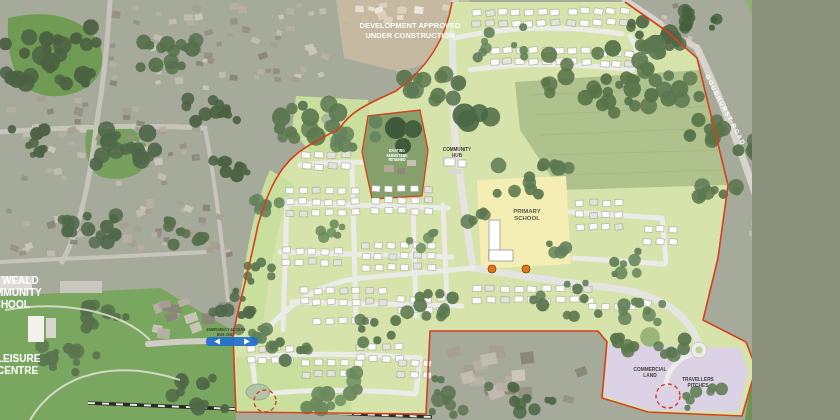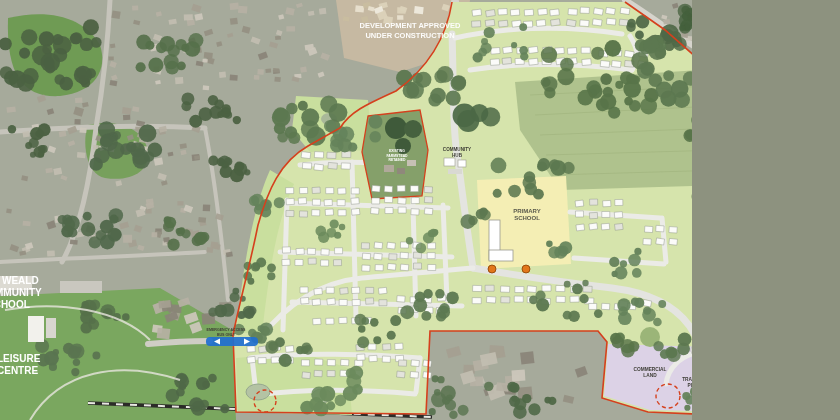--- a/index.html
+++ b/index.html
@@ -1,16 +1,16 @@
 <!DOCTYPE html>
 <html><head>
 <meta charset="utf-8">
 <style>
   html,body{margin:0;padding:0;background:#8d927f;}
-  .stage{position:relative;width:692px;height:420px;overflow:hidden;background:#ec4899;}
+  .stage{position:relative;width:752px;height:420px;overflow:hidden;background:#ec4899;}
   svg{display:block;}
   text{font-family:"Liberation Sans","DejaVu Sans",sans-serif;}
   .lbl-white{fill:#ffffff;font-weight:bold;}
   .lbl-plan{fill:#5a5a4c;font-weight:bold;}
   .lbl-tiny{fill:#3d3d35;font-weight:bold;}
 </style>
 </head>
 <body>
 
 <div class="stage">

